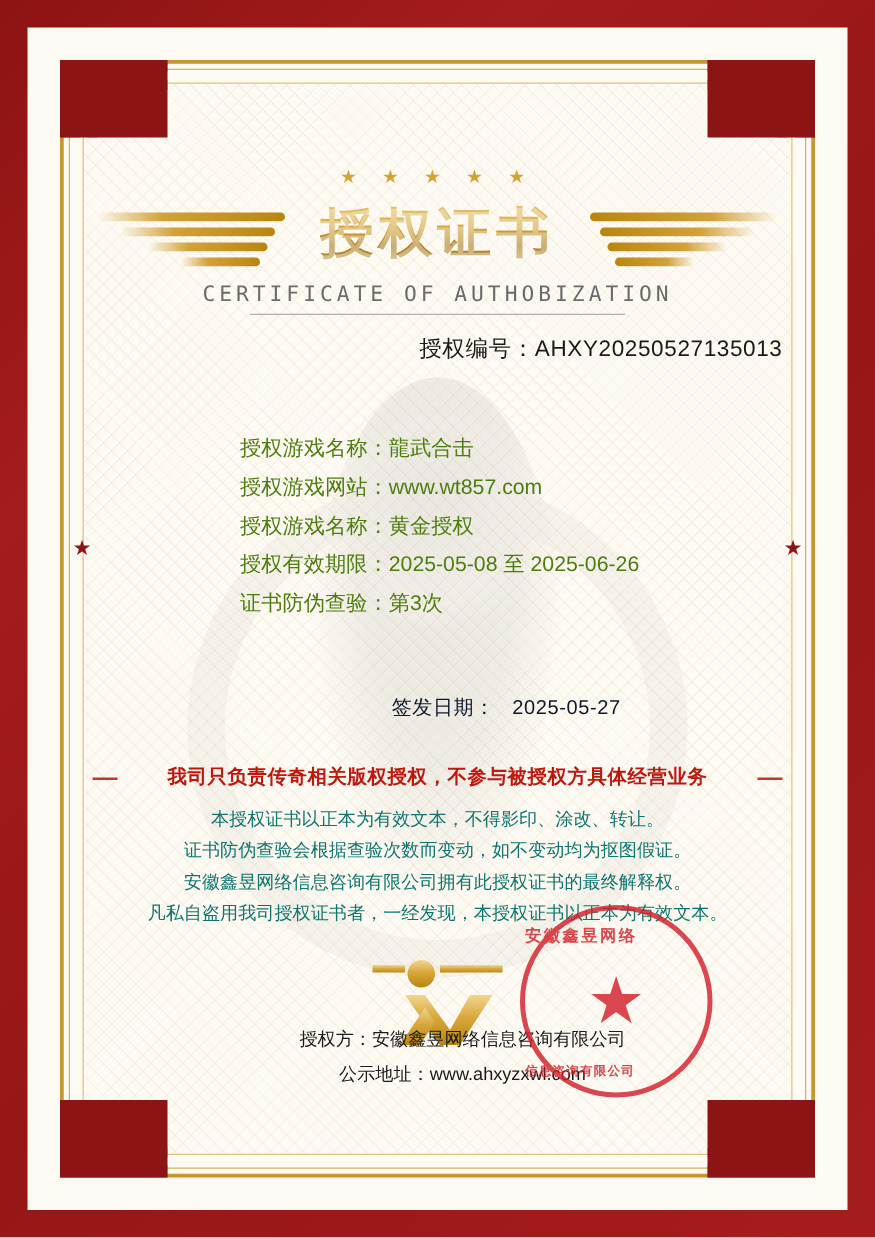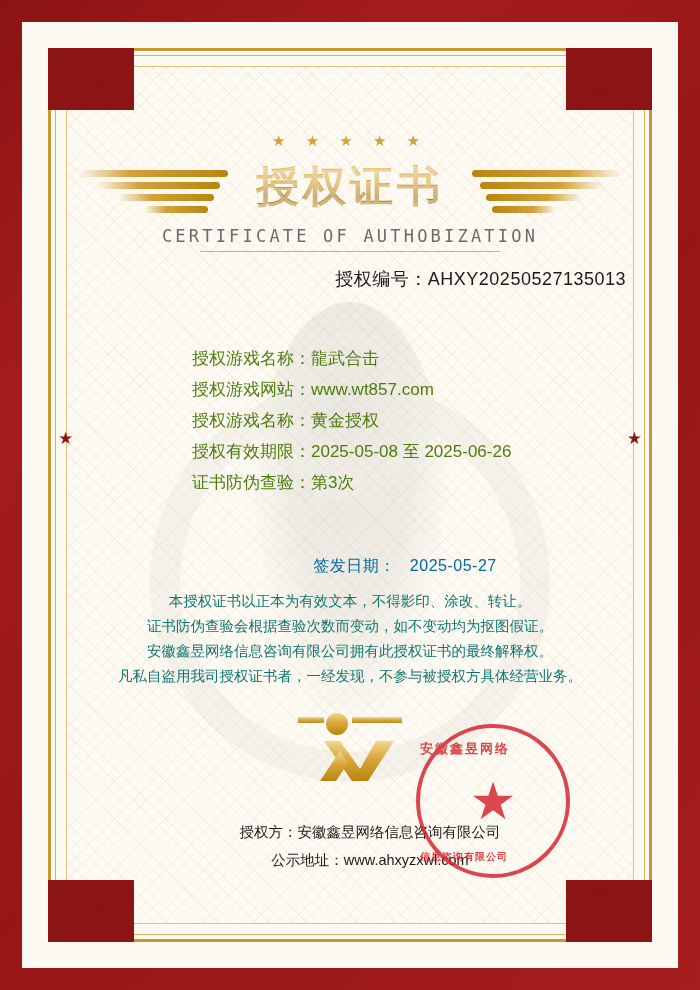--- a/index.html
+++ b/index.html
@@ -230,21 +230,21 @@
     line-height: 31px;
   }
   .field-row { white-space: nowrap; }
   .field-label { }
   .field-value { }
 
   .issue-date {
     margin-top: 58px;
     text-align: center;
     font-size: 16px;
-    color: #0369a1;
+    color: #0f172a;
     padding-left: 110px;
     letter-spacing: .5px;
   }
   .issue-date .gap { display:inline-block; width: 14px; }
 
   
   .notice {
     margin: 34px auto 0;
     width: 100%;
     text-align: center;
@@ -420,26 +420,31 @@
         </div>
         <div class="field-row">
           <span class="field-label">证书防伪查验：</span><span class="field-value">第3次</span>
         </div>
       </div>
 
       <div class="issue-date">
         <span>签发日期：</span><span class="gap"></span><span>2025-05-27</span>
       </div>
 
+      <div class="notice">
+        <span class="bar-line l"></span>
+        <span class="bar-line r"></span>
+        <span class="notice-text">我司只负责传奇相关版权授权，不参与被授权方具体经营业务</span>
+      </div>
 
       <div class="terms">
         <div>本授权证书以正本为有效文本，不得影印、涂改、转让。</div>
         <div>证书防伪查验会根据查验次数而变动，如不变动均为抠图假证。</div>
         <div>安徽鑫昱网络信息咨询有限公司拥有此授权证书的最终解释权。</div>
-        <div>凡私自盗用我司授权证书者，一经发现，不参与被授权方具体经营业务。</div>
+        <div>凡私自盗用我司授权证书者，一经发现，本授权证书以正本为有效文本。</div>
       </div>
 
       <div class="logo">
         <svg width="120" height="88" viewBox="0 0 120 88">
           <defs>
             <linearGradient id="g1" x1="0" y1="0" x2="0" y2="1">
               <stop offset="0%" stop-color="#f1d78f"></stop>
               <stop offset="45%" stop-color="#d8a73b"></stop>
               <stop offset="100%" stop-color="#b8860f"></stop>
             </linearGradient>

